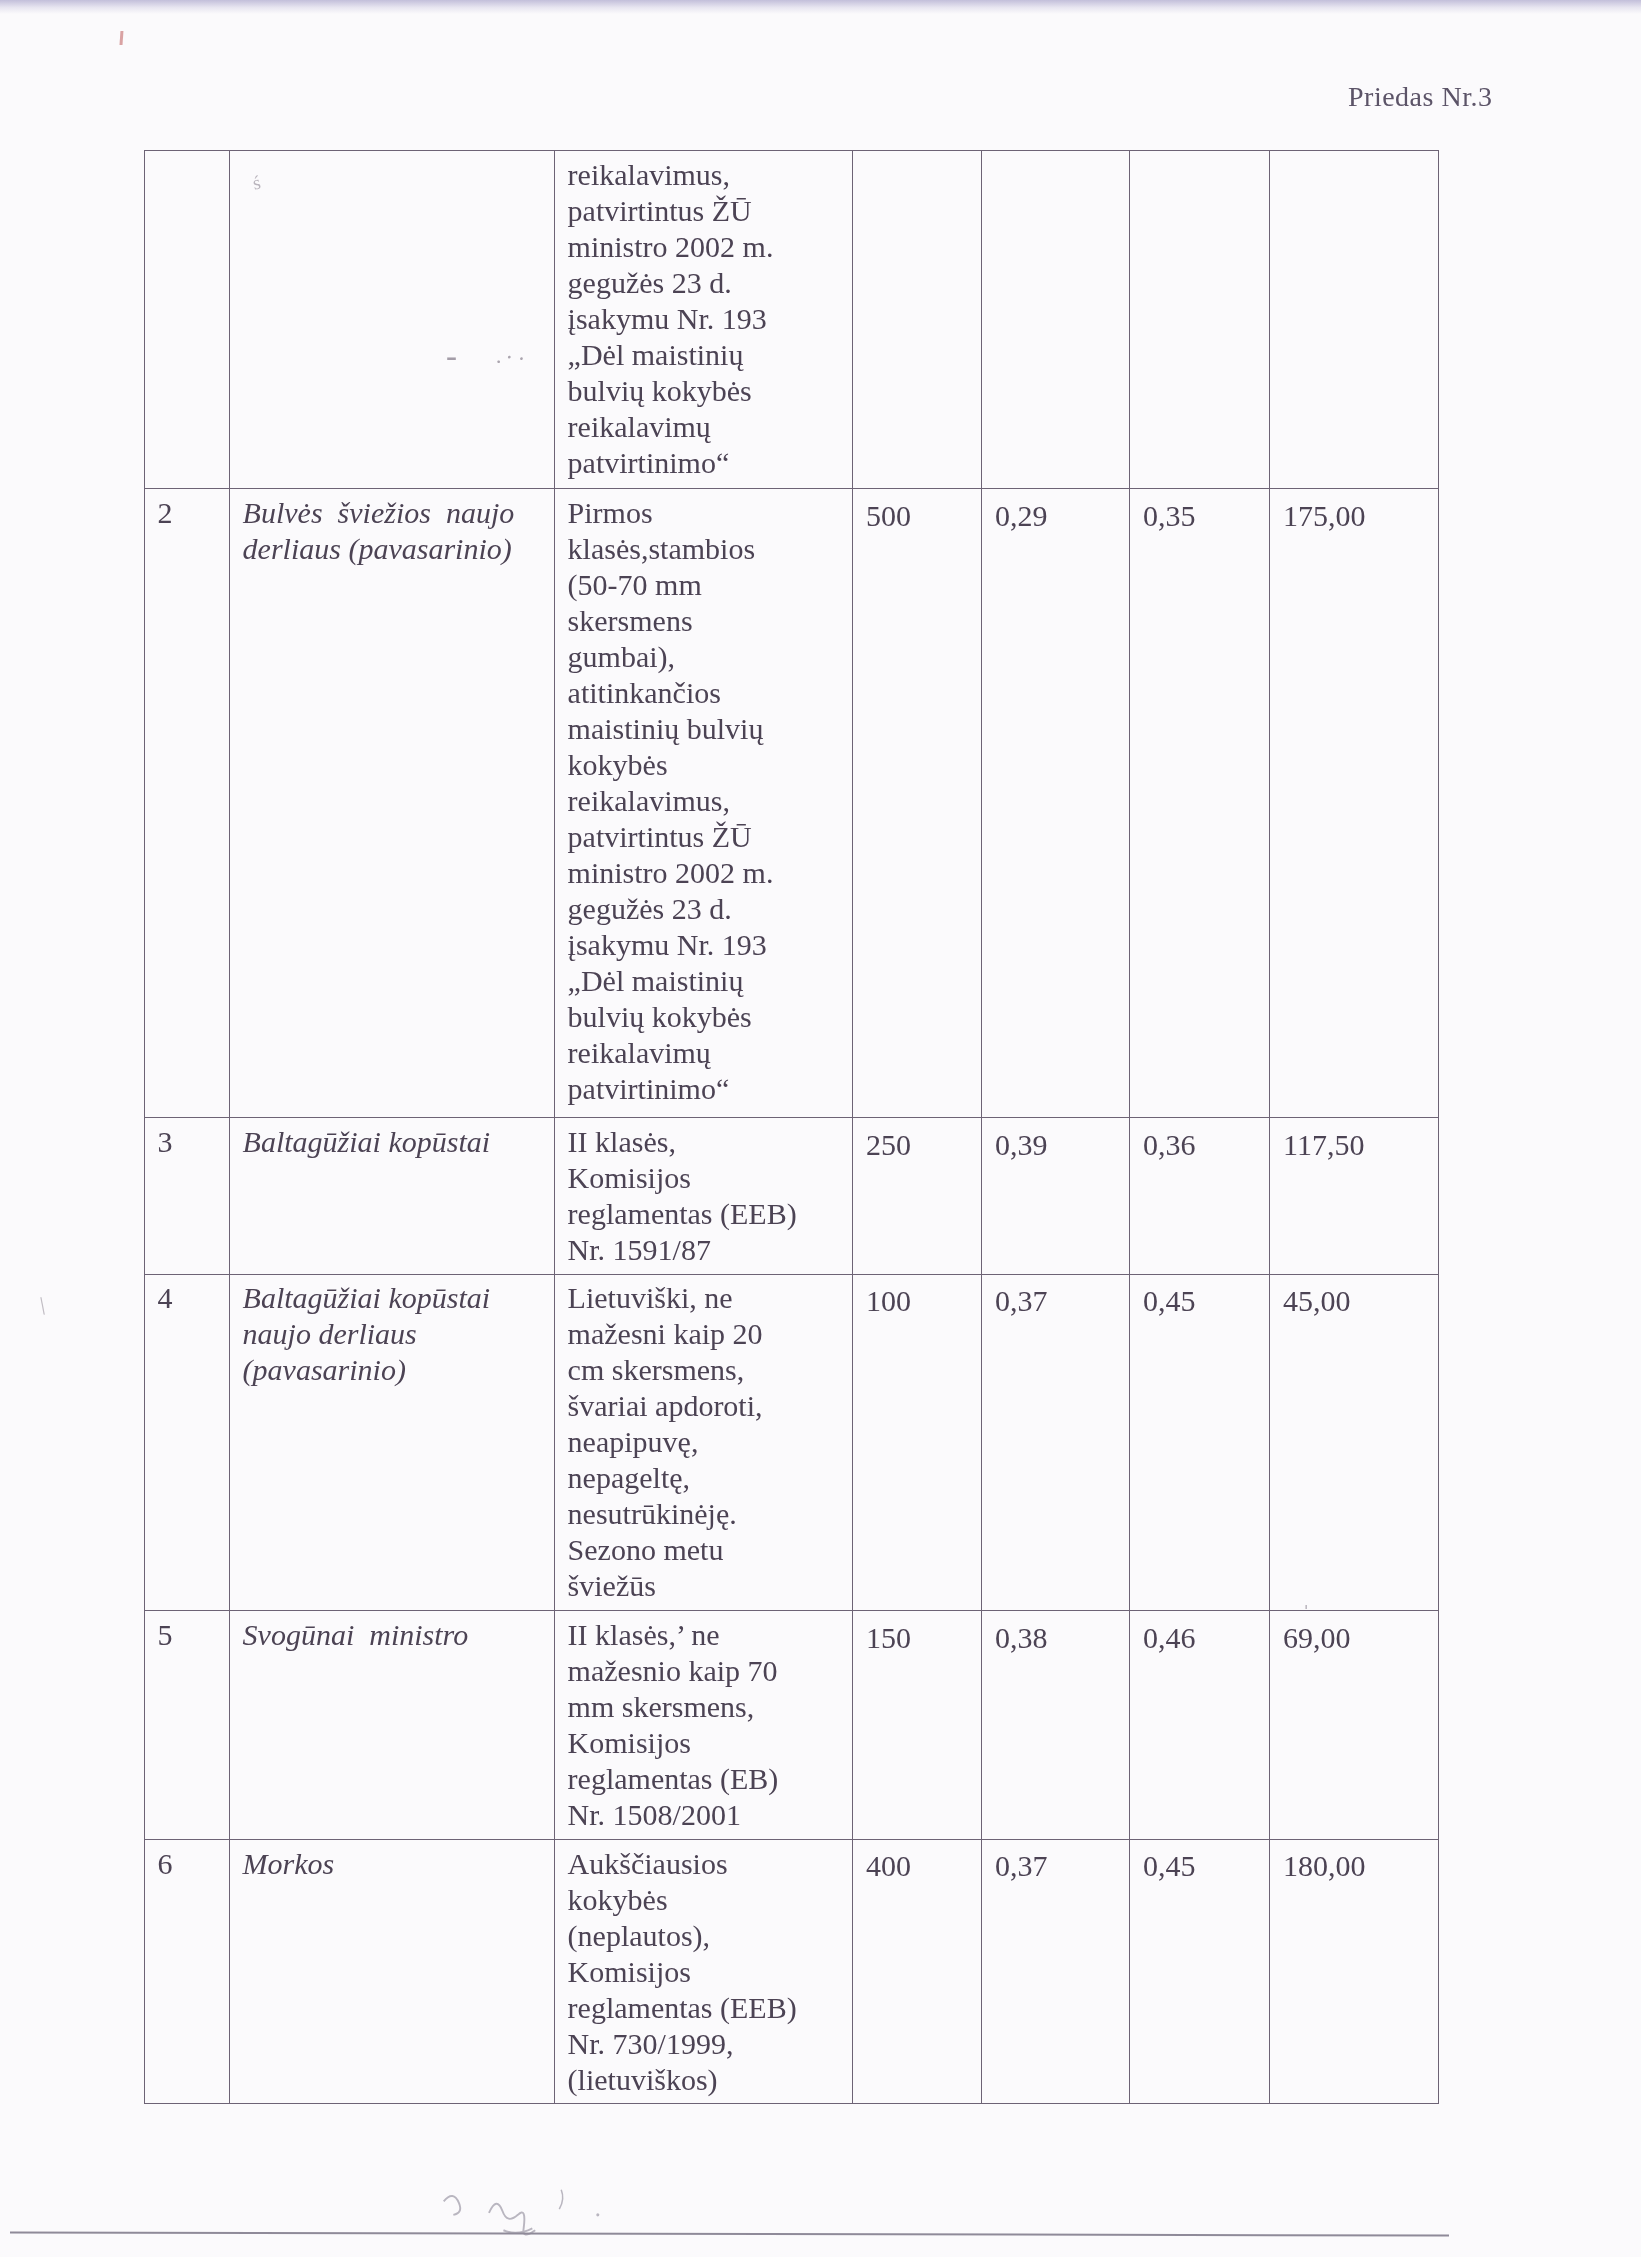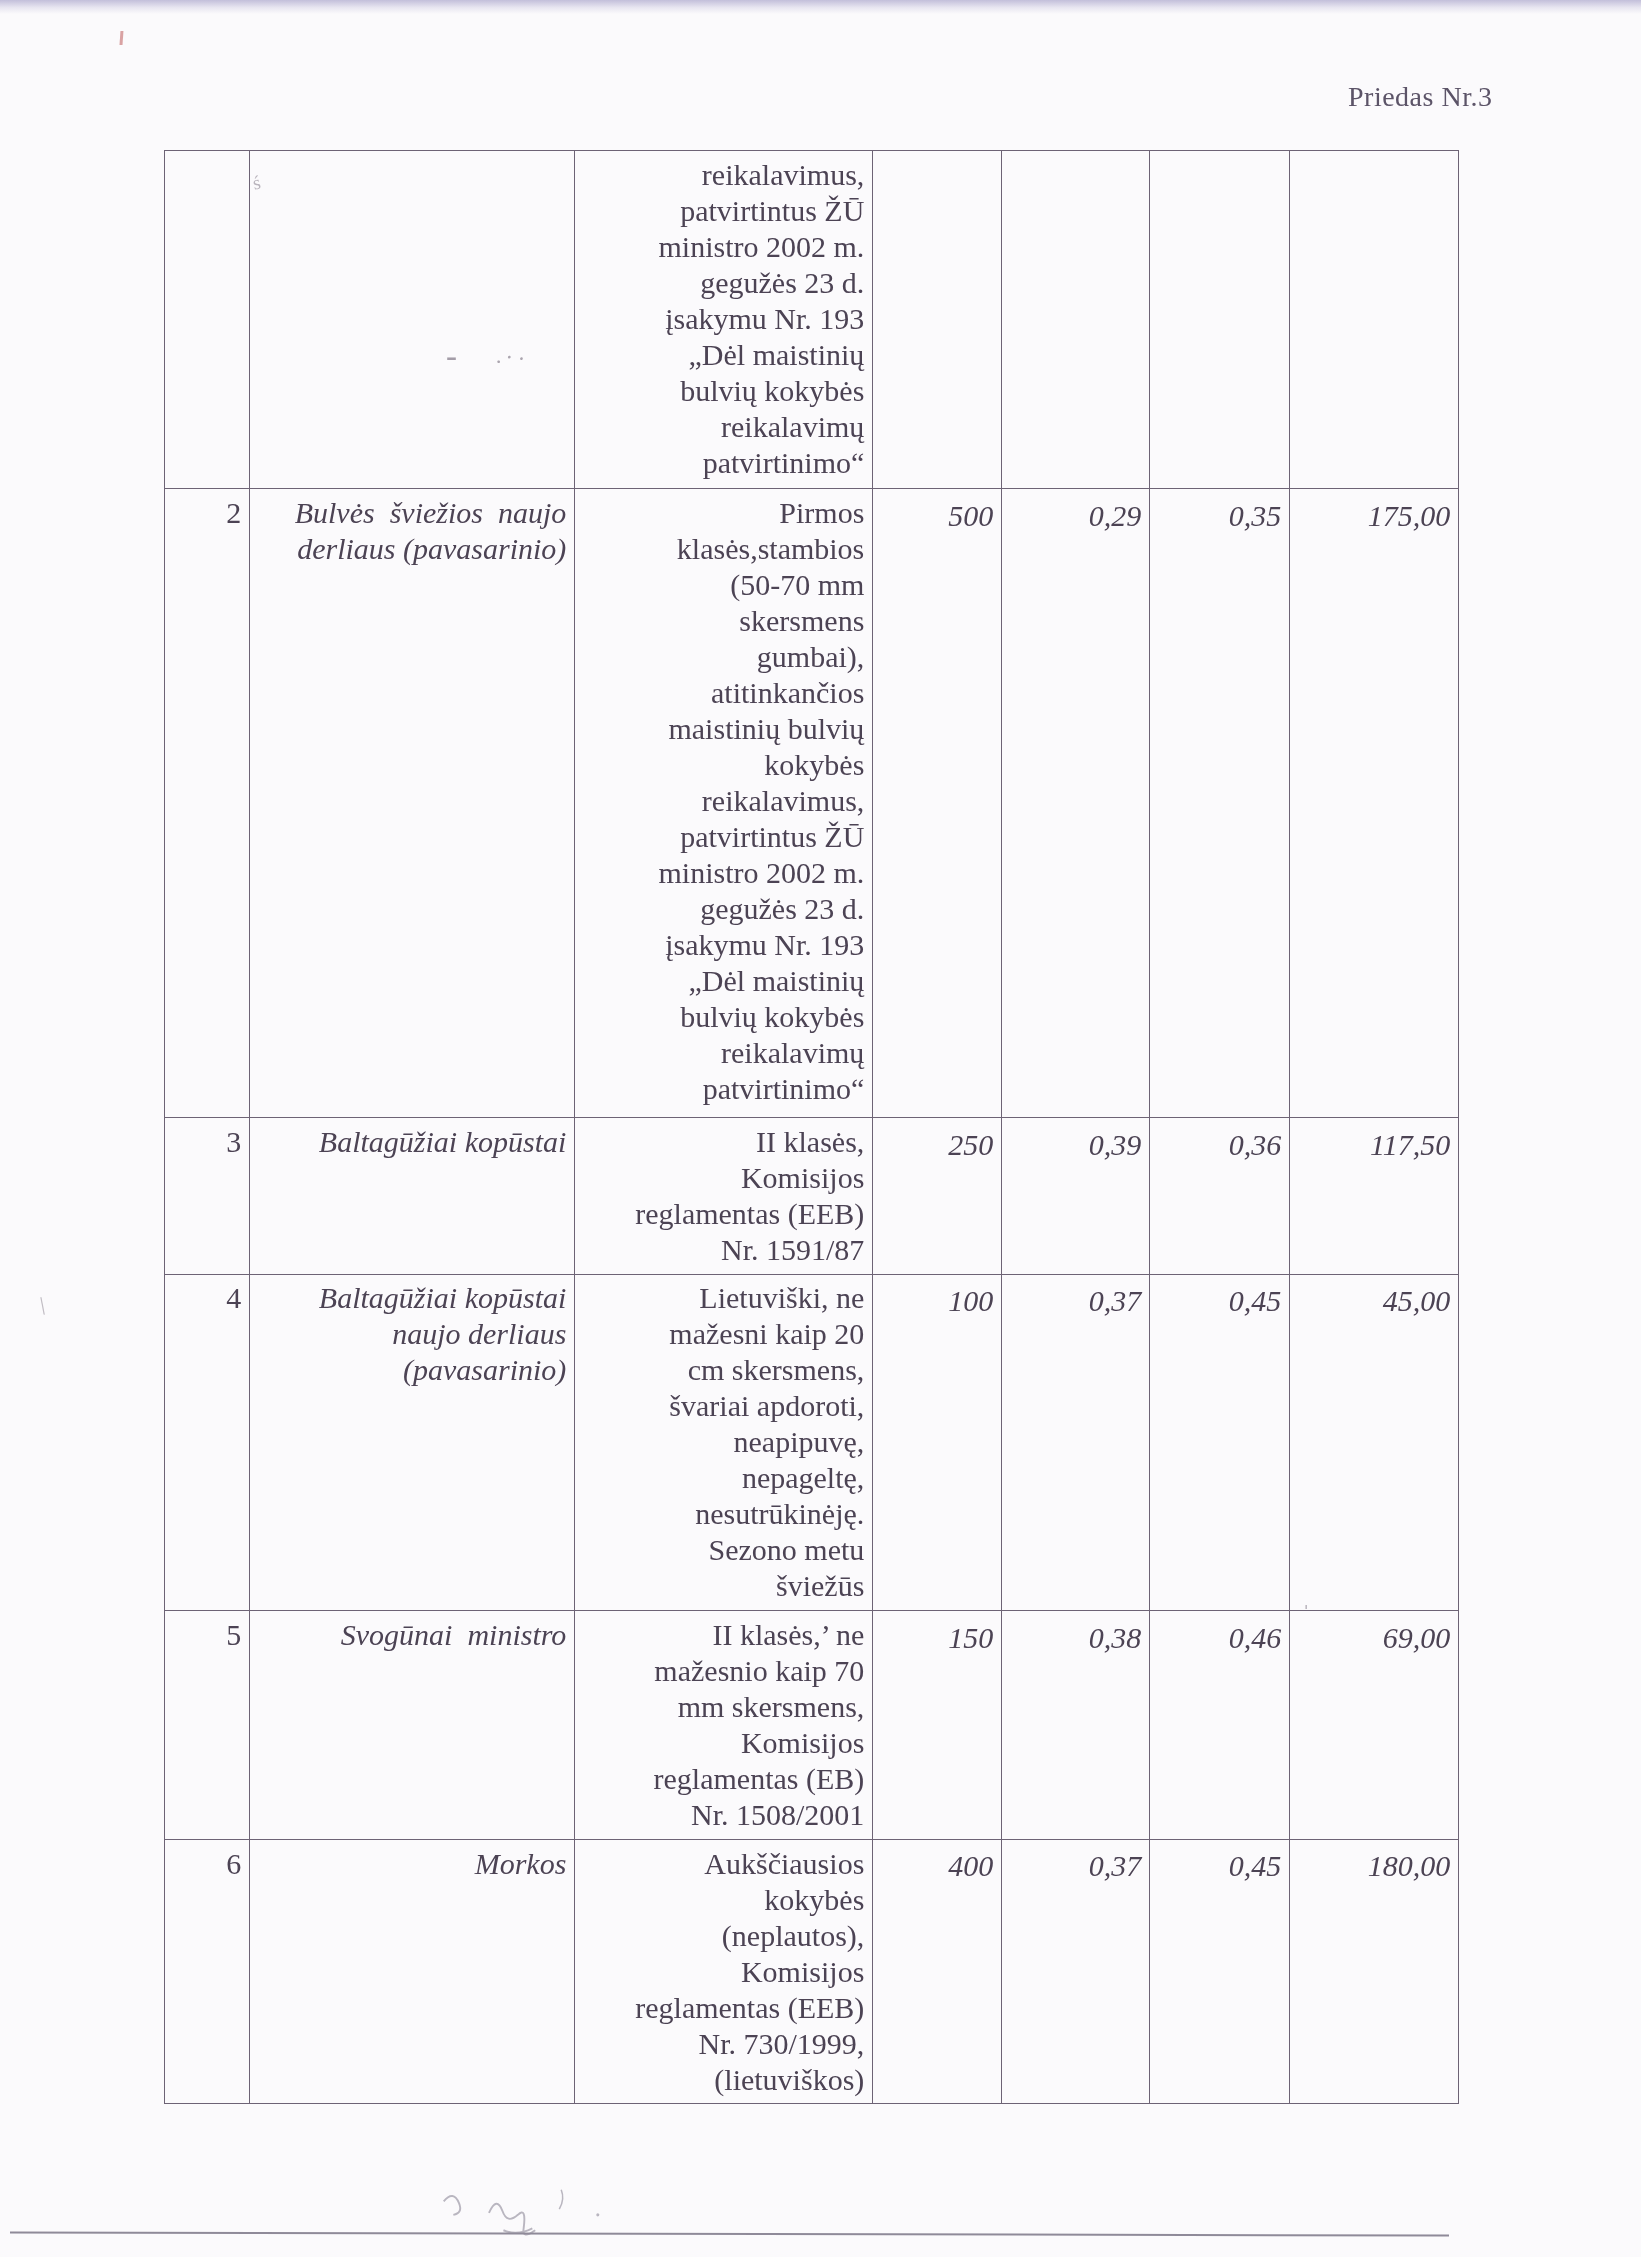--- a/index.html
+++ b/index.html
@@ -27,38 +27,37 @@
   #annex-label {
     position: absolute;
     left: 1348px; top: 81px;
     font-size: 28px;
     letter-spacing: 0.5px;
     color: #5c5468;
     white-space: nowrap;
   }
   #main-table {
     position: absolute;
-    left: 164px; top: 150px;
+    left: 144px; top: 150px;
     width: 1295px;
     border-collapse: collapse;
     table-layout: fixed;
-    text-align: right;
   }
   #main-table td {
     border: 1.9px solid #6d6375;
     vertical-align: top;
     font-size: 30px;
     line-height: 36px;
     padding: 5.8px 7.7px 5.8px 12.6px;
     overflow: hidden;
   }
   #main-table td.c-num   { padding-left: 12.6px; }
   #main-table td.c-name  { white-space: pre-wrap; font-style: italic; }
   #main-table td.c-desc  { white-space: pre-wrap; }
-  #main-table td.c-val   { padding-left: 5px; padding-top: 8.7px; white-space: nowrap; font-style: italic; }
+  #main-table td.c-val   { padding-left: 13px; padding-top: 8.7px; white-space: nowrap; }
   tr.r0 { height: 338px; }
   tr.r1 { height: 629px; }
   tr.r2 { height: 151px; }
   tr.r3 { height: 321px; }
   tr.r4 { height: 228px; }
   tr.r5 { height: 255px; }
 
   
   .mark {
     position: absolute;

